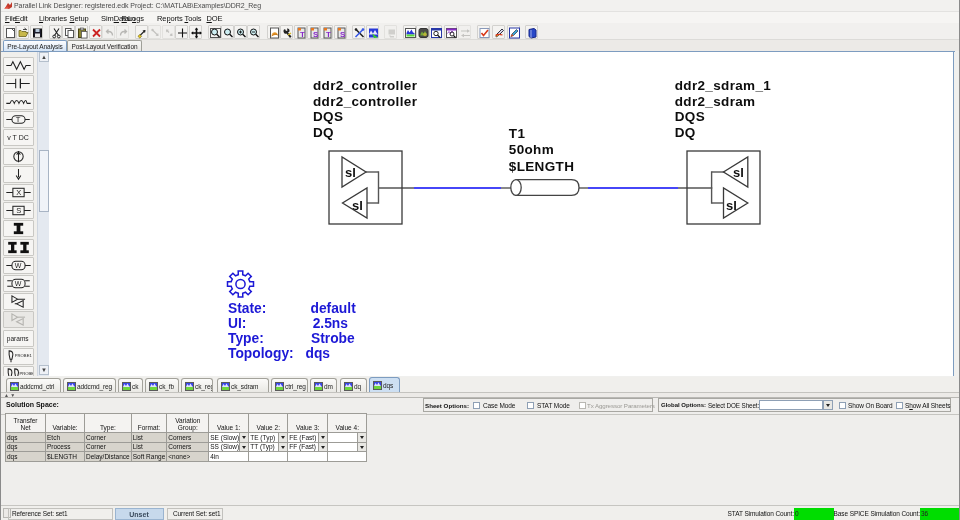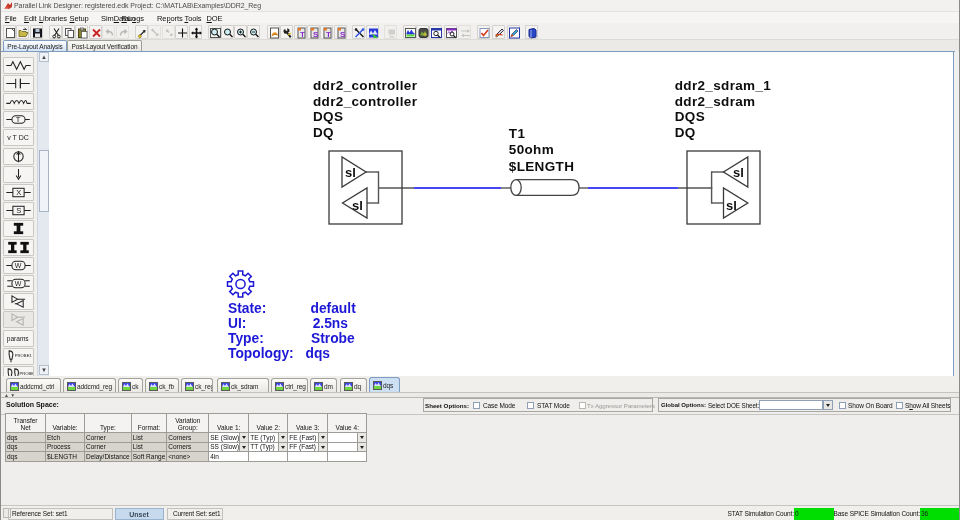--- a/index.html
+++ b/index.html
@@ -65,21 +65,21 @@
 
 <div class="abs" id="titlebar"></div>
 <svg class="abs" style="left:3px;top:2px" width="9" height="8" viewBox="0 0 9 8">
     <path d="M1 6 L4 1 L6 3 L8 0 L8 5 L5 7 Z" fill="#c0392b"></path>
     <path d="M0 7 L3 4 L5 6 Z" fill="#e74c3c"></path>
   </svg>
 <div class="abs" id="titletxt">Parallel Link Designer: registered.edk Project: C:\MATLAB\Examples\DDR2_Reg</div>
 
 <div class="abs" id="menubar">
 <span style="left:4px"><u>F</u>ile</span>
-<span style="left:23px"><u>E</u>dit</span>
+<span style="left:14px"><u>E</u>dit</span>
 <span style="left:38px"><u>L</u>ibraries</span>
 <span style="left:68.5px"><u>S</u>etup</span>
 <span style="left:100px">Sim<u>D</u>ata</span>
 <span style="left:120.5px"><u>R</u>un</span>
 <span style="left:127px">L<u>o</u>gs</span>
 <span style="left:156px">Re<u>p</u>orts</span>
 <span style="left:183.5px"><u>T</u>ools</span>
 <span style="left:205.5px"><u>D</u>OE</span>
 </div>
 

